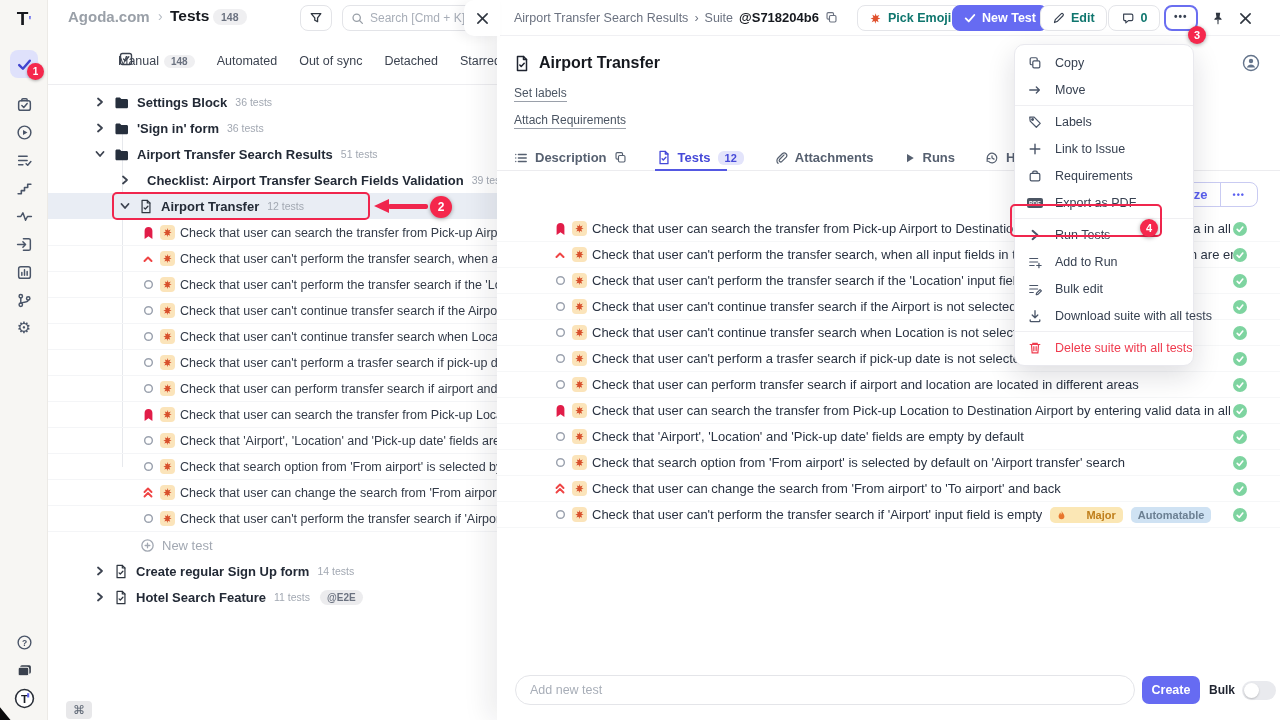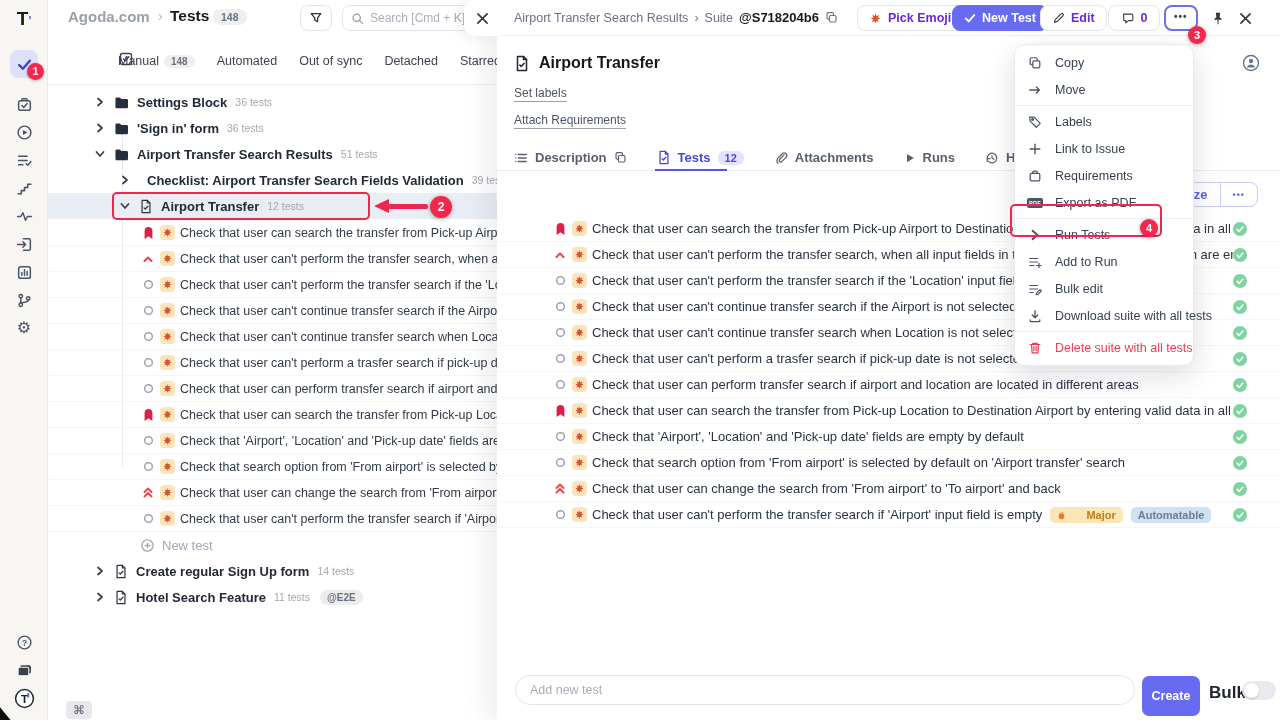--- a/index.html
+++ b/index.html
@@ -90,21 +90,21 @@
   .rp-corner { position:absolute; left:464px; top:0; width:36px; height:36px; background:#fff;
                border-radius:10px 0 0 10px; box-shadow:-6px 2px 12px rgba(20,24,40,.06);
                display:flex; align-items:center; justify-content:center; z-index:11; }
   .rp-header { position:absolute; left:0; top:0; width:100%; height:36px; border-bottom:1px solid #f0f0f3;
                display:flex; align-items:center; }
   .rp-crumb { position:absolute; left:17px; top:10px; font-size:12.5px; color:#6b7280;
               display:flex; align-items:center; gap:6px; white-space:nowrap; }
   .rp-crumb b { color:#15181e; font-size:13px; }
   .hbtn { position:absolute; top:5px; height:26px; border:1px solid #e4e5e9; border-radius:8px;
           background:#fff; display:flex; align-items:center; justify-content:center; gap:6px;
-          font-size:12.5px; font-weight:600; color:#6d28d9; padding:0 11px; }
+          font-size:12.5px; font-weight:600; color:#0f766e; padding:0 11px; }
   .hbtn.primary { background:#666bf2; border-color:#666bf2; color:#fff; }
   .hbtn.ring { border:2px solid #6a6ef0; color:#374151; letter-spacing:1px; font-weight:bold; padding:0 8px; }
   .icon-only { border:none; padding:0 4px; }
 
   .avatar-ic { position:absolute; right:20px; top:54px; }
 
   .suite-title { position:absolute; left:17px; top:54px; display:flex; align-items:center; gap:9px;
                  font-size:16px; font-weight:bold; color:#15181e; }
   .ulink { position:absolute; left:17px; font-size:12px; color:#4b5563;
            border-bottom:1px solid #9aa0aa; padding-bottom:1px; }
@@ -133,24 +133,24 @@
   .row-pill { font-size:11px; font-weight:600; border-radius:5px; padding:2px 7px; margin-left:8px;
               display:inline-flex; align-items:center; gap:20px; flex:none; }
   .pill-major { background:#fbe7b5; color:#bf7e1a; }
   .pill-auto { background:#cfe2f3; color:#6b7f92; }
 
   .rp-footer { position:absolute; left:0; top:647px; width:100%; height:32px;margin-top:28px; }
   .add-input { position:absolute; left:18px; top:0; width:620px; height:30px; border:1px solid #e4e5e9;
                border-radius:15px; padding:0 14px; font-size:12.5px; color:#374151; outline:none;
                font-family:"Liberation Sans", sans-serif; }
   .add-input::placeholder { color:#a8aeb8; }
-  .create-btn { position:absolute; left:645px; top:1px; width:58px; height:40px; background:#666bf2;
+  .create-btn { position:absolute; left:645px; top:1px; width:58px; height:28px; background:#666bf2;
                 border:none; border-radius:7px; color:#fff; font-size:12.5px; font-weight:600;
                 font-family:"Liberation Sans", sans-serif; }
-  .bulk-label { position:absolute; left:712px; top:8px; font-size:17px; font-weight:bold; color:#1f2430; }
+  .bulk-label { position:absolute; left:712px; top:8px; font-size:12px; font-weight:bold; color:#1f2430; }
   .toggle { position:absolute; left:745px; top:6px; width:34px; height:19px; background:#e9eaee;
             border-radius:10px; }
   .toggle .knob { position:absolute; left:2px; top:2px; width:15px; height:15px; border-radius:50%;
                   background:#fff; box-shadow:0 1px 2px rgba(0,0,0,.2); }
 
   
   .menu { position:absolute; left:1014px; top:44px; width:180px; background:#fff;
           border:1px solid #e9e9ee; border-radius:10px; box-shadow:0 10px 28px rgba(20,24,40,.14);
           z-index:40; padding:4px 0; }
   .menu-item { height:27px; display:flex; align-items:center; gap:12px; padding:0 12px;

